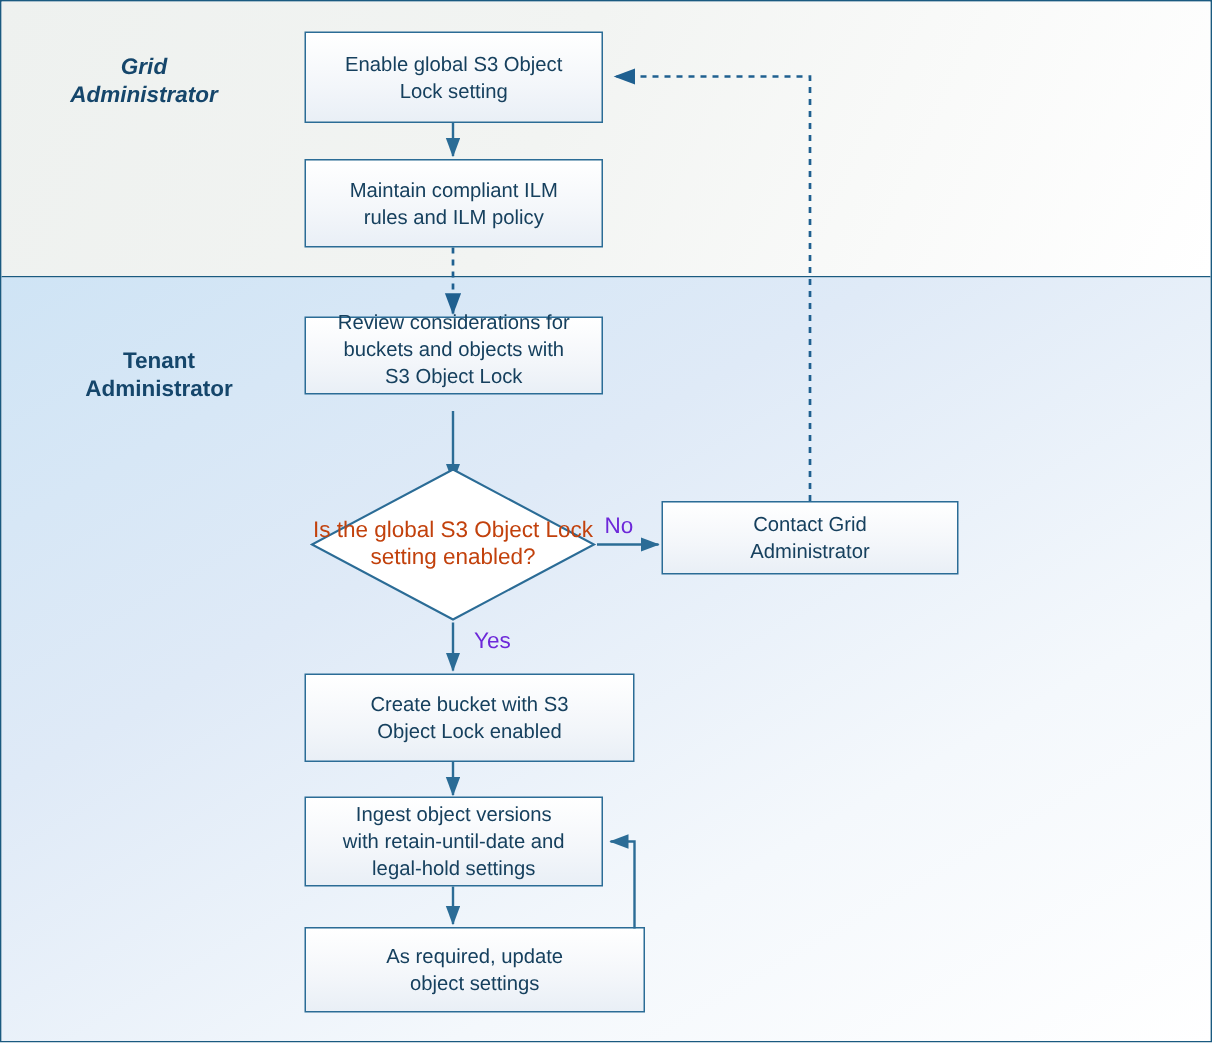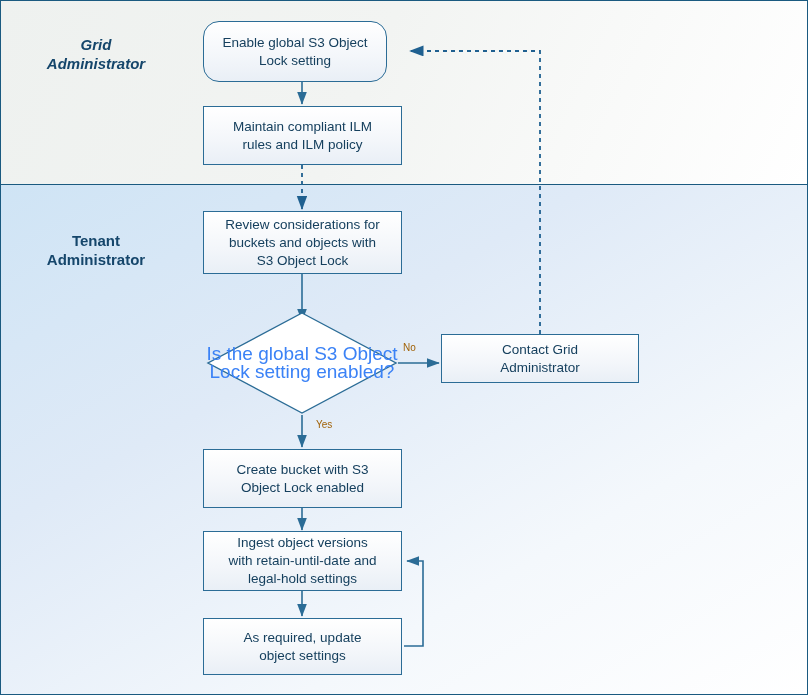--- a/index.html
+++ b/index.html
@@ -37,21 +37,21 @@
   .swim-label {
     position: absolute;
     text-align: center;
     font-weight: bold;
     font-size: 15px;
     color: #15466b;
     line-height: 19px;
     width: 170px;
   }
   #label-grid { left: 10px; top: 34px; font-style: italic; }
-  #label-tenant { left: 10px; top: 230px; }
+  #label-tenant { left: 20px; top: 230px; }
 
   .node {
     position: absolute;
     box-sizing: border-box;
     border: 1px solid #2b6c96;
     background: linear-gradient(180deg, #ffffff 0%, #f3f6fa 60%, #e9eff6 100%);
     color: #16405e;
     font-size: 13.5px;
     line-height: 18px;
     text-align: center;
@@ -73,29 +73,29 @@
   }
   .diamond-text {
     position: absolute;
     left: 0; top: 0;
     width: 192px;
     height: 104px;
     display: flex;
     align-items: center;
     justify-content: center;
     text-align: center;
-    font-size: 19px;
+    font-size: 15px;
     line-height: 18px;
-    color: #3b82f6;
+    color: #c2410c;
   }
 
   .edge-label {
     position: absolute;
-    font-size: 10px;
-    color: #a16207;
+    font-size: 15px;
+    color: #6d28d9;
     text-align: center;
   }
 
   #wires {
     position: absolute;
     left: 0; top: 0;
     width: 808px;
     height: 695px;
     pointer-events: none;
   }
@@ -140,35 +140,35 @@
 
     <line x1="301" y1="414" x2="301" y2="446" stroke="#2b6c96" stroke-width="1.6" marker-end="url(#arrow)"></line>
 
     <line x1="301" y1="507" x2="301" y2="529" stroke="#2b6c96" stroke-width="1.6" marker-end="url(#arrow)"></line>
 
     <line x1="301" y1="590" x2="301" y2="615" stroke="#2b6c96" stroke-width="1.6" marker-end="url(#arrow)"></line>
 
     <polyline points="403,645 422,645 422,560 406,560" fill="none" stroke="#2b6c96" stroke-width="1.6" marker-end="url(#arrow)"></polyline>
   </svg>
 
-  <div class="node" id="n-enable" style="left:202px; top:20px; width:184px; height:61px;border-radius:16px;">
+  <div class="node" id="n-enable" style="left:202px; top:20px; width:199px; height:61px;">
     <div>
       <span>Enable global S3 Object</span>
       <span>Lock setting</span>
     </div>
   </div>
 
   <div class="node" id="n-maintain" style="left:202px; top:105px; width:199px; height:59px;">
     <div>
       <span>Maintain compliant ILM</span>
       <span>rules and ILM policy</span>
     </div>
   </div>
 
-  <div class="node" id="n-review" style="left:202px; top:210px; width:199px; height:63px;">
+  <div class="node" id="n-review" style="left:202px; top:210px; width:199px; height:52px;align-items:flex-end;">
     <div>
       <span>Review considerations for</span>
       <span>buckets and objects with</span>
       <span>S3 Object Lock</span>
     </div>
   </div>
 
   <div class="diamond-wrap" style="left:205px; top:310px;">
     <svg width="192" height="104" viewBox="0 0 192 104">
       <polygon points="96,2 190,52 96,102 2,52" fill="#ffffff" stroke="#2b6c96" stroke-width="1.4"></polygon>
@@ -182,36 +182,36 @@
     </div>
   </div>
 
   <div class="node" id="n-contact" style="left:440px; top:333px; width:198px; height:49px;">
     <div>
       <span>Contact Grid</span>
       <span>Administrator</span>
     </div>
   </div>
 
-  <div class="node" id="n-create" style="left:202px; top:448px; width:199px; height:59px;">
+  <div class="node" id="n-create" style="left:202px; top:448px; width:220px; height:59px;">
     <div>
       <span>Create bucket with S3</span>
       <span>Object Lock enabled</span>
     </div>
   </div>
 
   <div class="node" id="n-ingest" style="left:202px; top:530px; width:199px; height:60px;">
     <div>
       <span>Ingest object versions</span>
       <span>with retain-until-date and</span>
       <span>legal-hold settings</span>
     </div>
   </div>
 
-  <div class="node" id="n-update" style="left:202px; top:617px; width:199px; height:57px;">
+  <div class="node" id="n-update" style="left:202px; top:617px; width:227px; height:57px;">
     <div>
       <span>As required, update</span>
       <span>object settings</span>
     </div>
   </div>
 
   <div class="edge-label" style="left:402px; top:341px;">No</div>
   <div class="edge-label" style="left:315px; top:418px;">Yes</div>
 
 </div>

